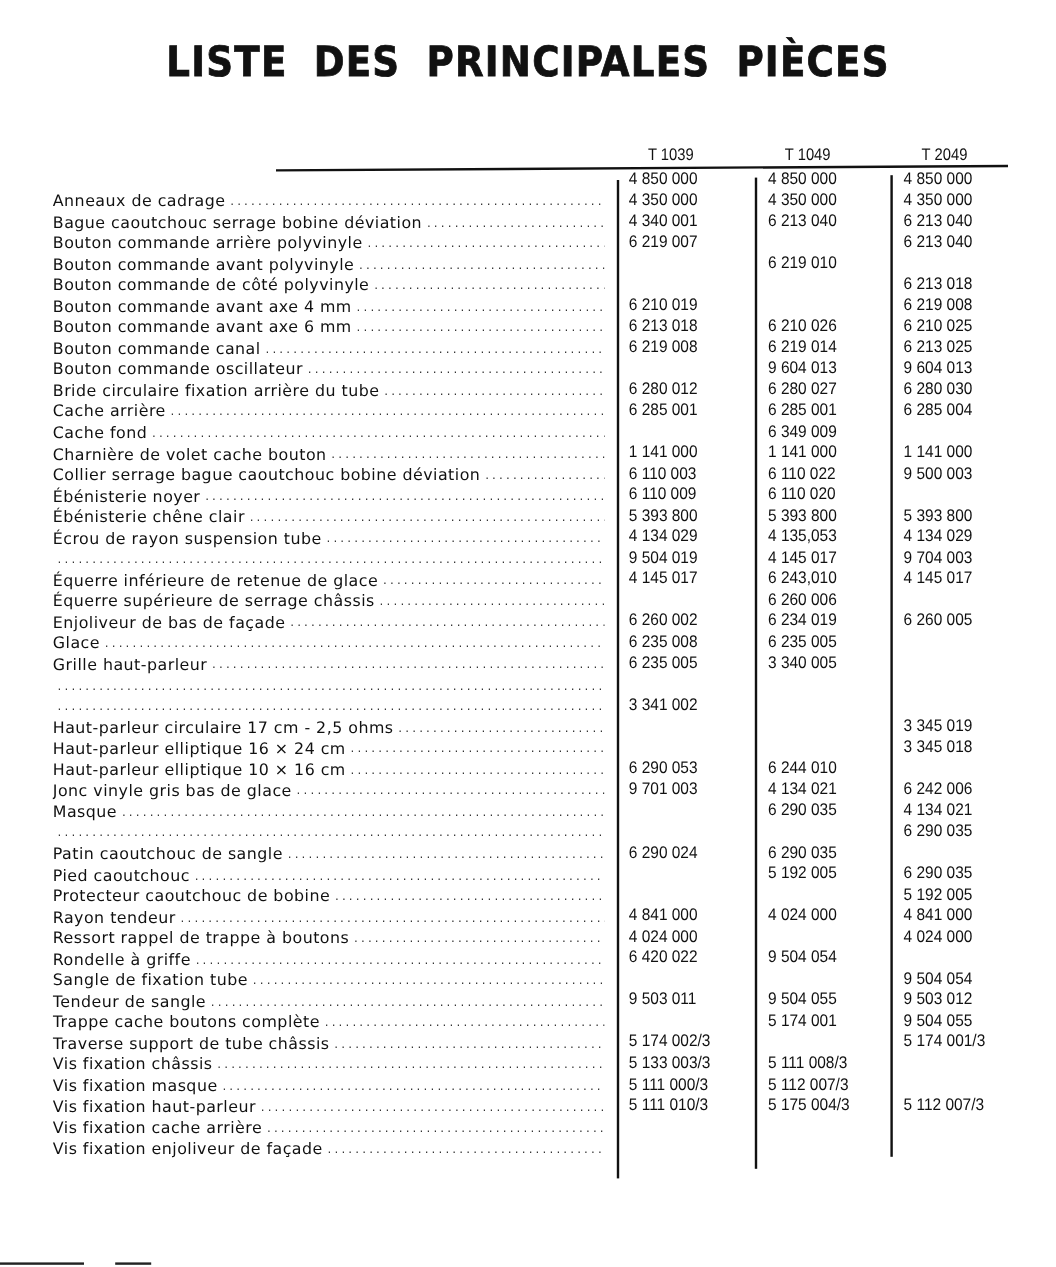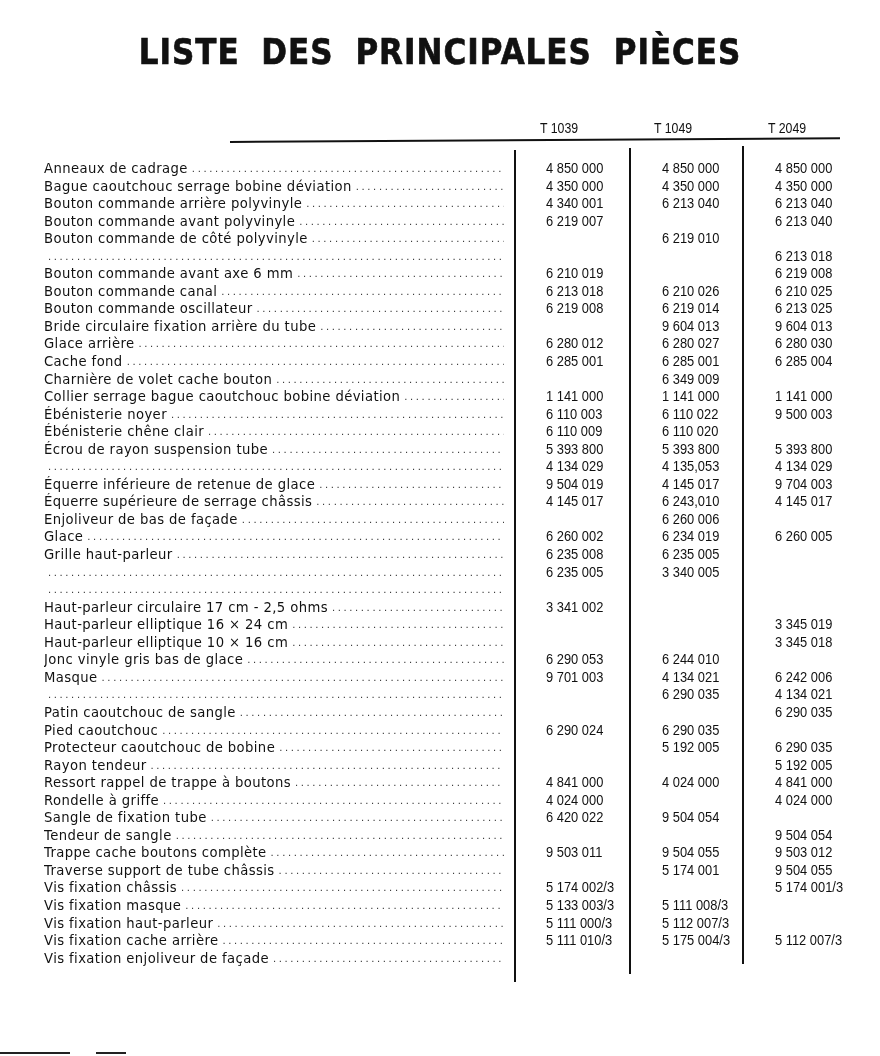--- a/index.html
+++ b/index.html
@@ -20,21 +20,21 @@
   .label-row {
     display: flex; align-items: flex-end; height: 17.55px; line-height: 17.55px;
     font-family: "DejaVu Sans", sans-serif; font-size: 13.2px; letter-spacing: 0.4px;
     white-space: nowrap; overflow: hidden;
   }
   .label-row .txt { flex: 0 0 auto; }
   .label-row .dots {
     flex: 1 1 auto; overflow: hidden; margin-left: 4px; letter-spacing: 2.6px;
     font-size: 10px; color: #333;
   }
-  .col { position: absolute; top: 160px; margin-left: 22px; }
+  .col { position: absolute; top: 140px; }
   .val {
     height: 17.55px; line-height: 17.55px;
     font-family: "Liberation Sans", sans-serif; font-size: 14px; white-space: nowrap;
     transform: scaleX(0.92); transform-origin: left center;
   }
   .scanmark { position: absolute; top: 1052px; height: 2px; background: #222; }
 </style>
 </head>
 <body>
 
@@ -64,40 +64,41 @@
     </div>
     <div class="label-row">
       <span class="txt">Bouton commande avant polyvinyle</span>
       <span class="dots">........................................................................................................................</span>
     </div>
     <div class="label-row">
       <span class="txt">Bouton commande de côté polyvinyle</span>
       <span class="dots">........................................................................................................................</span>
     </div>
     <div class="label-row">
+      <span class="txt">Bouton commande avant axe 4 mm</span>
       <span class="dots">........................................................................................................................</span>
     </div>
     <div class="label-row">
       <span class="txt">Bouton commande avant axe 6 mm</span>
       <span class="dots">........................................................................................................................</span>
     </div>
     <div class="label-row">
       <span class="txt">Bouton commande canal</span>
       <span class="dots">........................................................................................................................</span>
     </div>
     <div class="label-row">
       <span class="txt">Bouton commande oscillateur</span>
       <span class="dots">........................................................................................................................</span>
     </div>
     <div class="label-row">
       <span class="txt">Bride circulaire fixation arrière du tube</span>
       <span class="dots">........................................................................................................................</span>
     </div>
     <div class="label-row">
-      <span class="txt">Glace arrière</span>
+      <span class="txt">Cache arrière</span>
       <span class="dots">........................................................................................................................</span>
     </div>
     <div class="label-row">
       <span class="txt">Cache fond</span>
       <span class="dots">........................................................................................................................</span>
     </div>
     <div class="label-row">
       <span class="txt">Charnière de volet cache bouton</span>
       <span class="dots">........................................................................................................................</span>
     </div>

